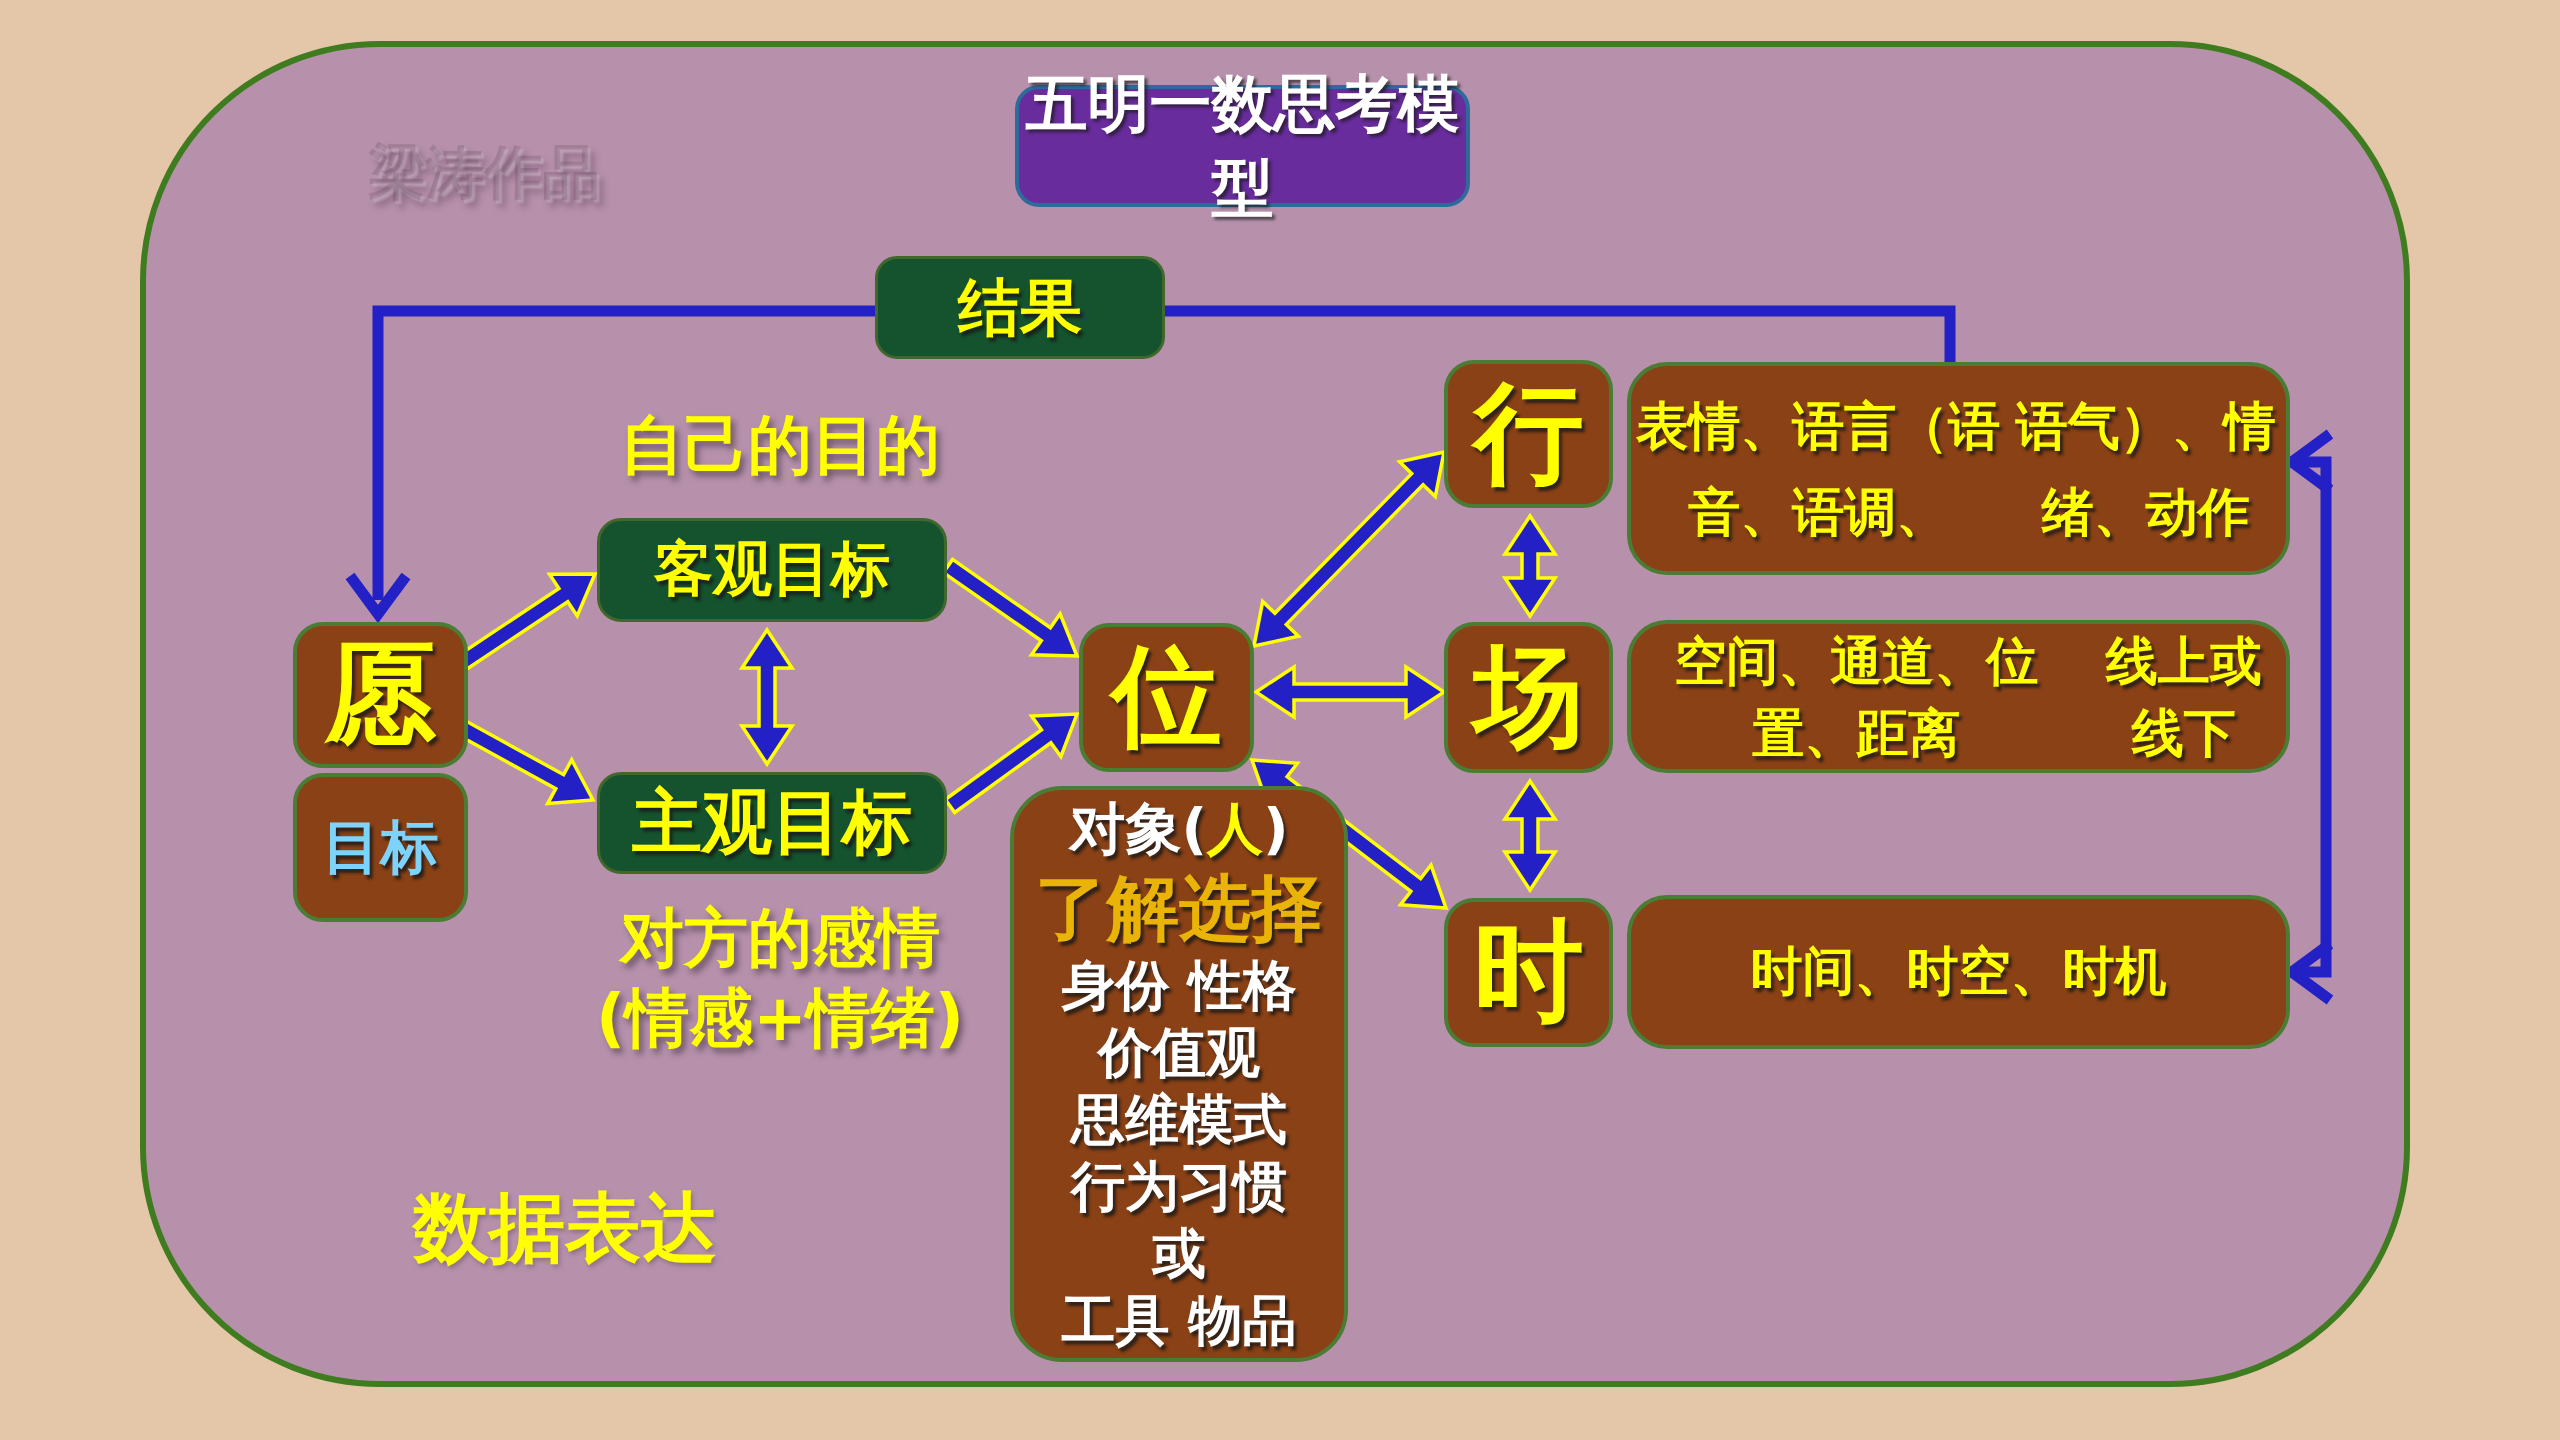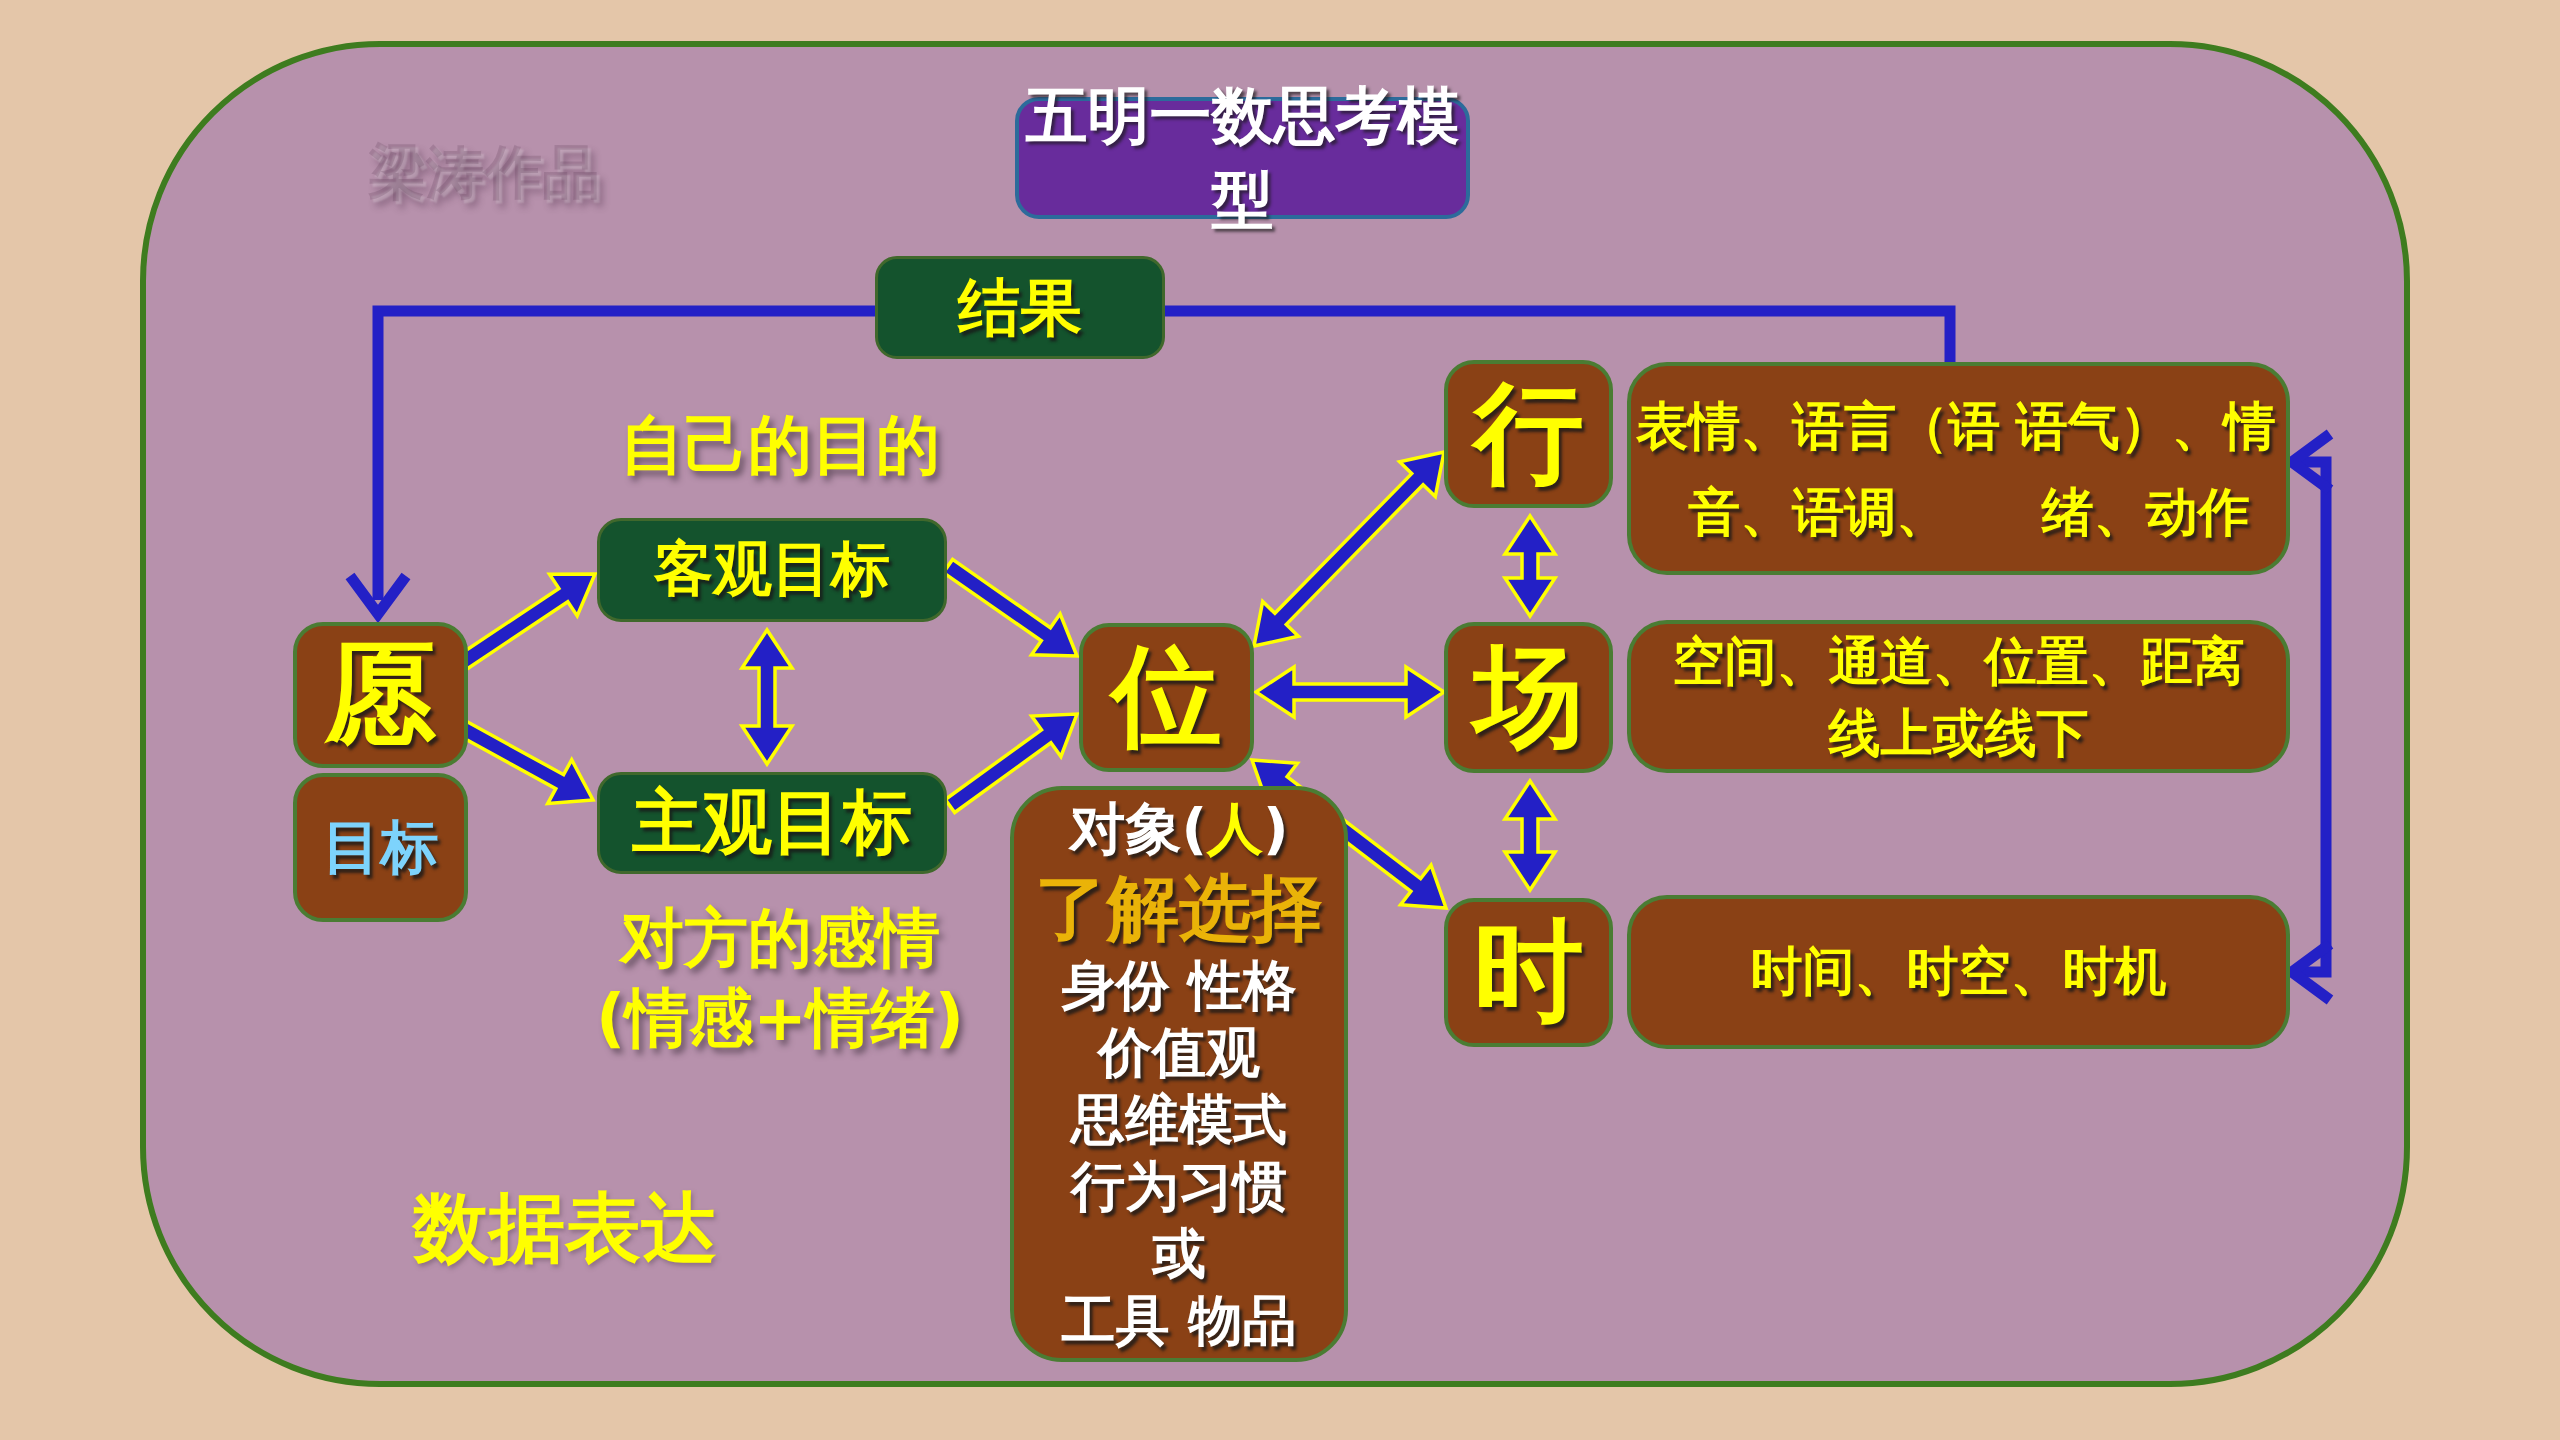--- a/index.html
+++ b/index.html
@@ -13,37 +13,37 @@
              color:rgba(60,30,55,0.16);
              text-shadow:3px 3px 2px rgba(255,255,255,0.22),6px 7px 7px rgba(70,40,65,0.38);}
   .box{position:absolute;display:flex;align-items:center;justify-content:center;
        box-sizing:border-box;font-weight:bold;text-align:center;}
   .brown{background:#8a4115;border:4px solid #4a7c33;}
   .green{background:#14532d;border:3px solid #40682c;}
   .shadowed{text-shadow:3px 4px 3px rgba(25,25,25,0.8);}
   .yellow{color:#ffff00;}
   .white{color:#7dd3fc;}
 
-  #box-title{left:1015px;top:97px;width:455px;height:122px;background:#682c9c;
+  #box-title{left:1015px;top:85px;width:455px;height:122px;background:#682c9c;
              border:4px solid #2c6b9b;border-radius:24px;font-size:62px;color:#fff;
              text-shadow:3px 3px 3px rgba(25,25,25,0.65);}
   #box-result{left:875px;top:256px;width:290px;height:103px;border-radius:22px;font-size:62px;}
   #box-wish{left:293px;top:622px;width:175px;height:146px;border-radius:30px;font-size:110px;}
   #box-goal{left:293px;top:773px;width:175px;height:149px;border-radius:30px;font-size:58px;}
   #box-objective{left:597px;top:518px;width:350px;height:104px;border-radius:24px;font-size:59px;}
   #box-subjective{left:597px;top:772px;width:350px;height:102px;border-radius:24px;font-size:70px;}
   #box-position{left:1079px;top:623px;width:175px;height:149px;border-radius:30px;font-size:110px;}
   #box-action{left:1444px;top:360px;width:169px;height:148px;border-radius:30px;font-size:110px;}
   #box-field{left:1444px;top:622px;width:169px;height:151px;border-radius:30px;font-size:110px;}
   #box-time{left:1444px;top:898px;width:169px;height:149px;border-radius:30px;font-size:110px;}
   #box-action-detail{left:1627px;top:362px;width:663px;height:213px;border-radius:40px;
                      font-size:52px;}
   #box-action-detail .ln{line-height:86px;}
   #box-field-detail{left:1627px;top:620px;width:663px;height:153px;border-radius:40px;
-                    font-size:52px;flex-direction:column;}
+                    font-size:52px;flex-direction:row;}
   #box-field-detail .ln{line-height:72px;}
   #box-time-detail{left:1627px;top:895px;width:663px;height:154px;border-radius:40px;font-size:52px;}
   #box-object{left:1010px;top:786px;width:338px;height:576px;border-radius:52px;
               flex-direction:column;justify-content:center;}
   #box-object .obj-l1{font-size:56px;line-height:70px;color:#fff;}
   #box-object .obj-l2{font-size:72px;line-height:88px;color:#eab308;}
   #box-object .obj-l{font-size:54px;line-height:67px;color:#fff;}
 
   .float-label{position:absolute;font-weight:bold;color:#ffff00;text-align:center;
                text-shadow:4px 5px 6px rgba(105,82,100,0.95);}

